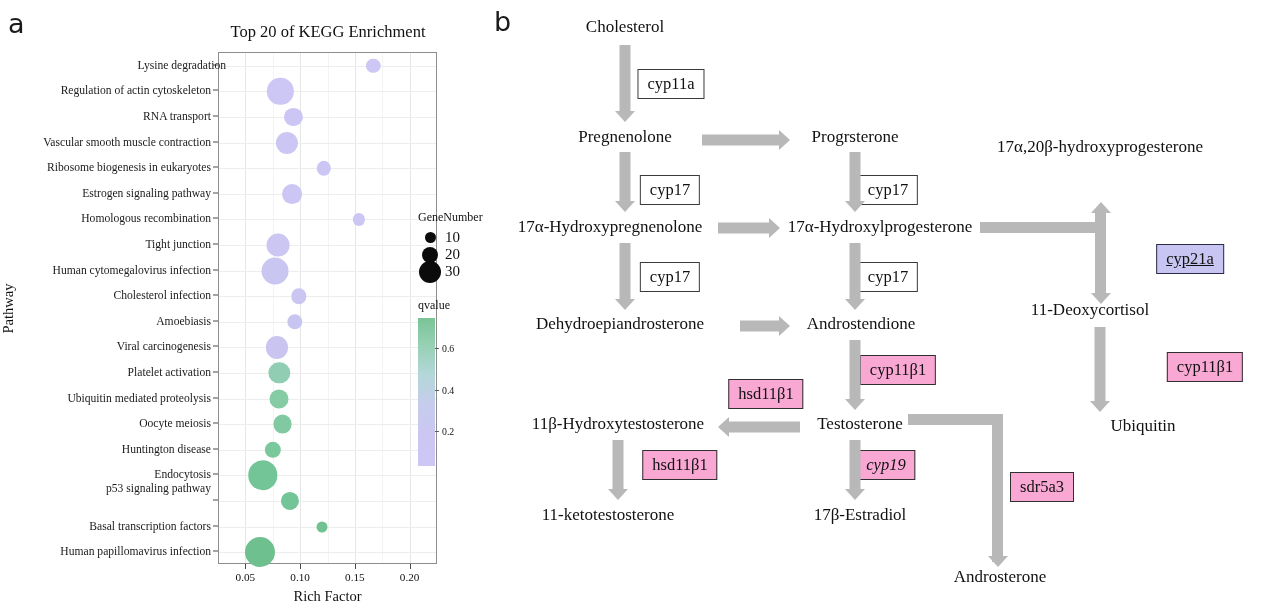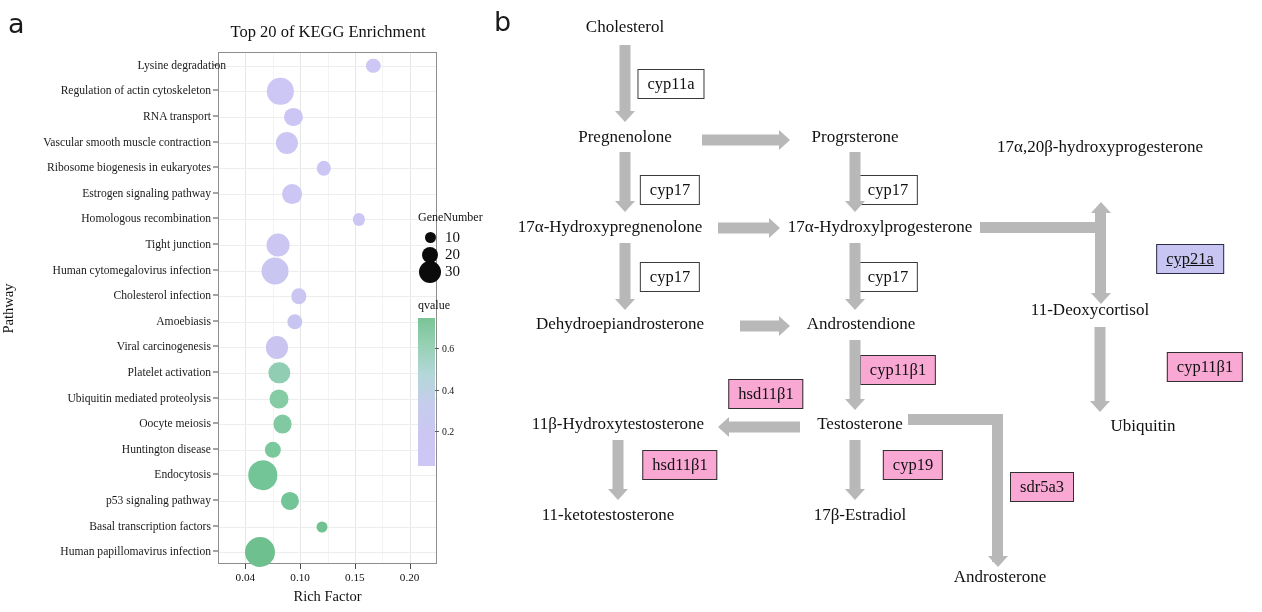--- a/index.html
+++ b/index.html
@@ -104,21 +104,21 @@
       <div class="bubble" style="left: 43.8px; top: 422.4px; width: 29.4113px; height: 29.4113px; background: rgb(115, 196, 150);"></div>
       <div class="hgrid" style="top: 448px;"></div>
       <div class="bubble" style="left: 71.175px; top: 448px; width: 18.126px; height: 18.126px; background: rgb(115, 196, 150);"></div>
       <div class="hgrid" style="top: 473.6px;"></div>
       <div class="bubble" style="left: 102.93px; top: 473.6px; width: 11px; height: 11px; background: rgb(112, 194, 146);"></div>
       <div class="hgrid" style="top: 499.2px;"></div>
       <div class="bubble" style="left: 40.515px; top: 499.2px; width: 30px; height: 30px; background: rgb(110, 193, 143);"></div>
     </div>
   <div id="axis-layer">
       <div class="xtick" style="left: 245.375px; top: 564px;"></div>
-      <div class="xlab" style="left: 245.375px; top: 571px;">0.04</div>
+      <div class="xlab" style="left: 245.375px; top: 571px;">0.05</div>
       <div class="xtick" style="left: 300.125px; top: 564px;"></div>
       <div class="xlab" style="left: 300.125px; top: 571px;">0.10</div>
       <div class="xtick" style="left: 354.875px; top: 564px;"></div>
       <div class="xlab" style="left: 354.875px; top: 571px;">0.15</div>
       <div class="xtick" style="left: 409.625px; top: 564px;"></div>
       <div class="xlab" style="left: 409.625px; top: 571px;">0.20</div>
       <div class="ytick" style="left: 213px; top: 64.8px;"></div>
       <div class="ylab" style="top: 64.8px; right: 274px;">Lysine degradation</div>
       <div class="ytick" style="left: 213px; top: 90.4px;"></div>
       <div class="ylab" style="top: 90.4px; right: 289px;">Regulation of actin cytoskeleton</div>
@@ -146,21 +146,21 @@
       <div class="ylab" style="top: 372px; right: 289px;">Platelet activation</div>
       <div class="ytick" style="left: 213px; top: 397.6px;"></div>
       <div class="ylab" style="top: 397.6px; right: 289px;">Ubiquitin mediated proteolysis</div>
       <div class="ytick" style="left: 213px; top: 423.2px;"></div>
       <div class="ylab" style="top: 423.2px; right: 289px;">Oocyte meiosis</div>
       <div class="ytick" style="left: 213px; top: 448.8px;"></div>
       <div class="ylab" style="top: 448.8px; right: 289px;">Huntington disease</div>
       <div class="ytick" style="left: 213px; top: 474.4px;"></div>
       <div class="ylab" style="top: 474.4px; right: 289px;">Endocytosis</div>
       <div class="ytick" style="left: 213px; top: 500px;"></div>
-      <div class="ylab" style="top: 500px; right: 289px;">p53 signaling pathway</div>
+      <div class="ylab" style="top: 488px; right: 289px;">p53 signaling pathway</div>
       <div class="ytick" style="left: 213px; top: 525.6px;"></div>
       <div class="ylab" style="top: 525.6px; right: 289px;">Basal transcription factors</div>
       <div class="ytick" style="left: 213px; top: 551.2px;"></div>
       <div class="ylab" style="top: 551.2px; right: 289px;">Human papillomavirus infection</div>
     </div>
   <div id="legend">
     <div class="legend-title">GeneNumber</div>
     <div id="size-legend">
         <div class="size-row">
           <div class="size-dot-wrap">
@@ -217,21 +217,21 @@
       <div class="enz" style="left: 181px; top: 84px;"><span>cyp11a</span></div>
       <div class="enz" style="left: 180px; top: 190px;"><span>cyp17</span></div>
       <div class="enz" style="left: 398px; top: 190px;"><span>cyp17</span></div>
       <div class="enz" style="left: 180px; top: 277px;"><span>cyp17</span></div>
       <div class="enz" style="left: 398px; top: 277px;"><span>cyp17</span></div>
       <div class="enz purple" style="left: 700px; top: 259px;"><span>cyp21a</span></div>
       <div class="enz green" style="left: 715px; top: 367px;"><span>cyp11β1</span></div>
       <div class="enz green" style="left: 408px; top: 370px;"><span>cyp11β1</span></div>
       <div class="enz green" style="left: 276px; top: 394px;"><span>hsd11β1</span></div>
       <div class="enz green" style="left: 190px; top: 465px;"><span>hsd11β1</span></div>
-      <div class="enz green" style="left: 423px; top: 465px;"><span>cyp19</span></div>
+      <div class="enz green" style="left: 396px; top: 465px; font-style: italic;"><span>cyp19</span></div>
       <div class="enz green" style="left: 552px; top: 487px;"><span>sdr5a3</span></div>
       <div class="arr arr-v" style="left: 135px; top: 45px; height: 66px;"></div>
       <div class="head head-d" style="left: 135px; top: 111px;"></div>
       <div class="arr arr-v" style="left: 135px; top: 152px; height: 49px;"></div>
       <div class="head head-d" style="left: 135px; top: 201px;"></div>
       <div class="arr arr-h" style="top: 140px; left: 212px; width: 77px;"></div>
       <div class="head head-r" style="top: 140px; left: 289px;"></div>
       <div class="arr arr-v" style="left: 365px; top: 152px; height: 49px;"></div>
       <div class="head head-d" style="left: 365px; top: 201px;"></div>
       <div class="arr arr-h" style="top: 228px; left: 228px; width: 51px;"></div>

